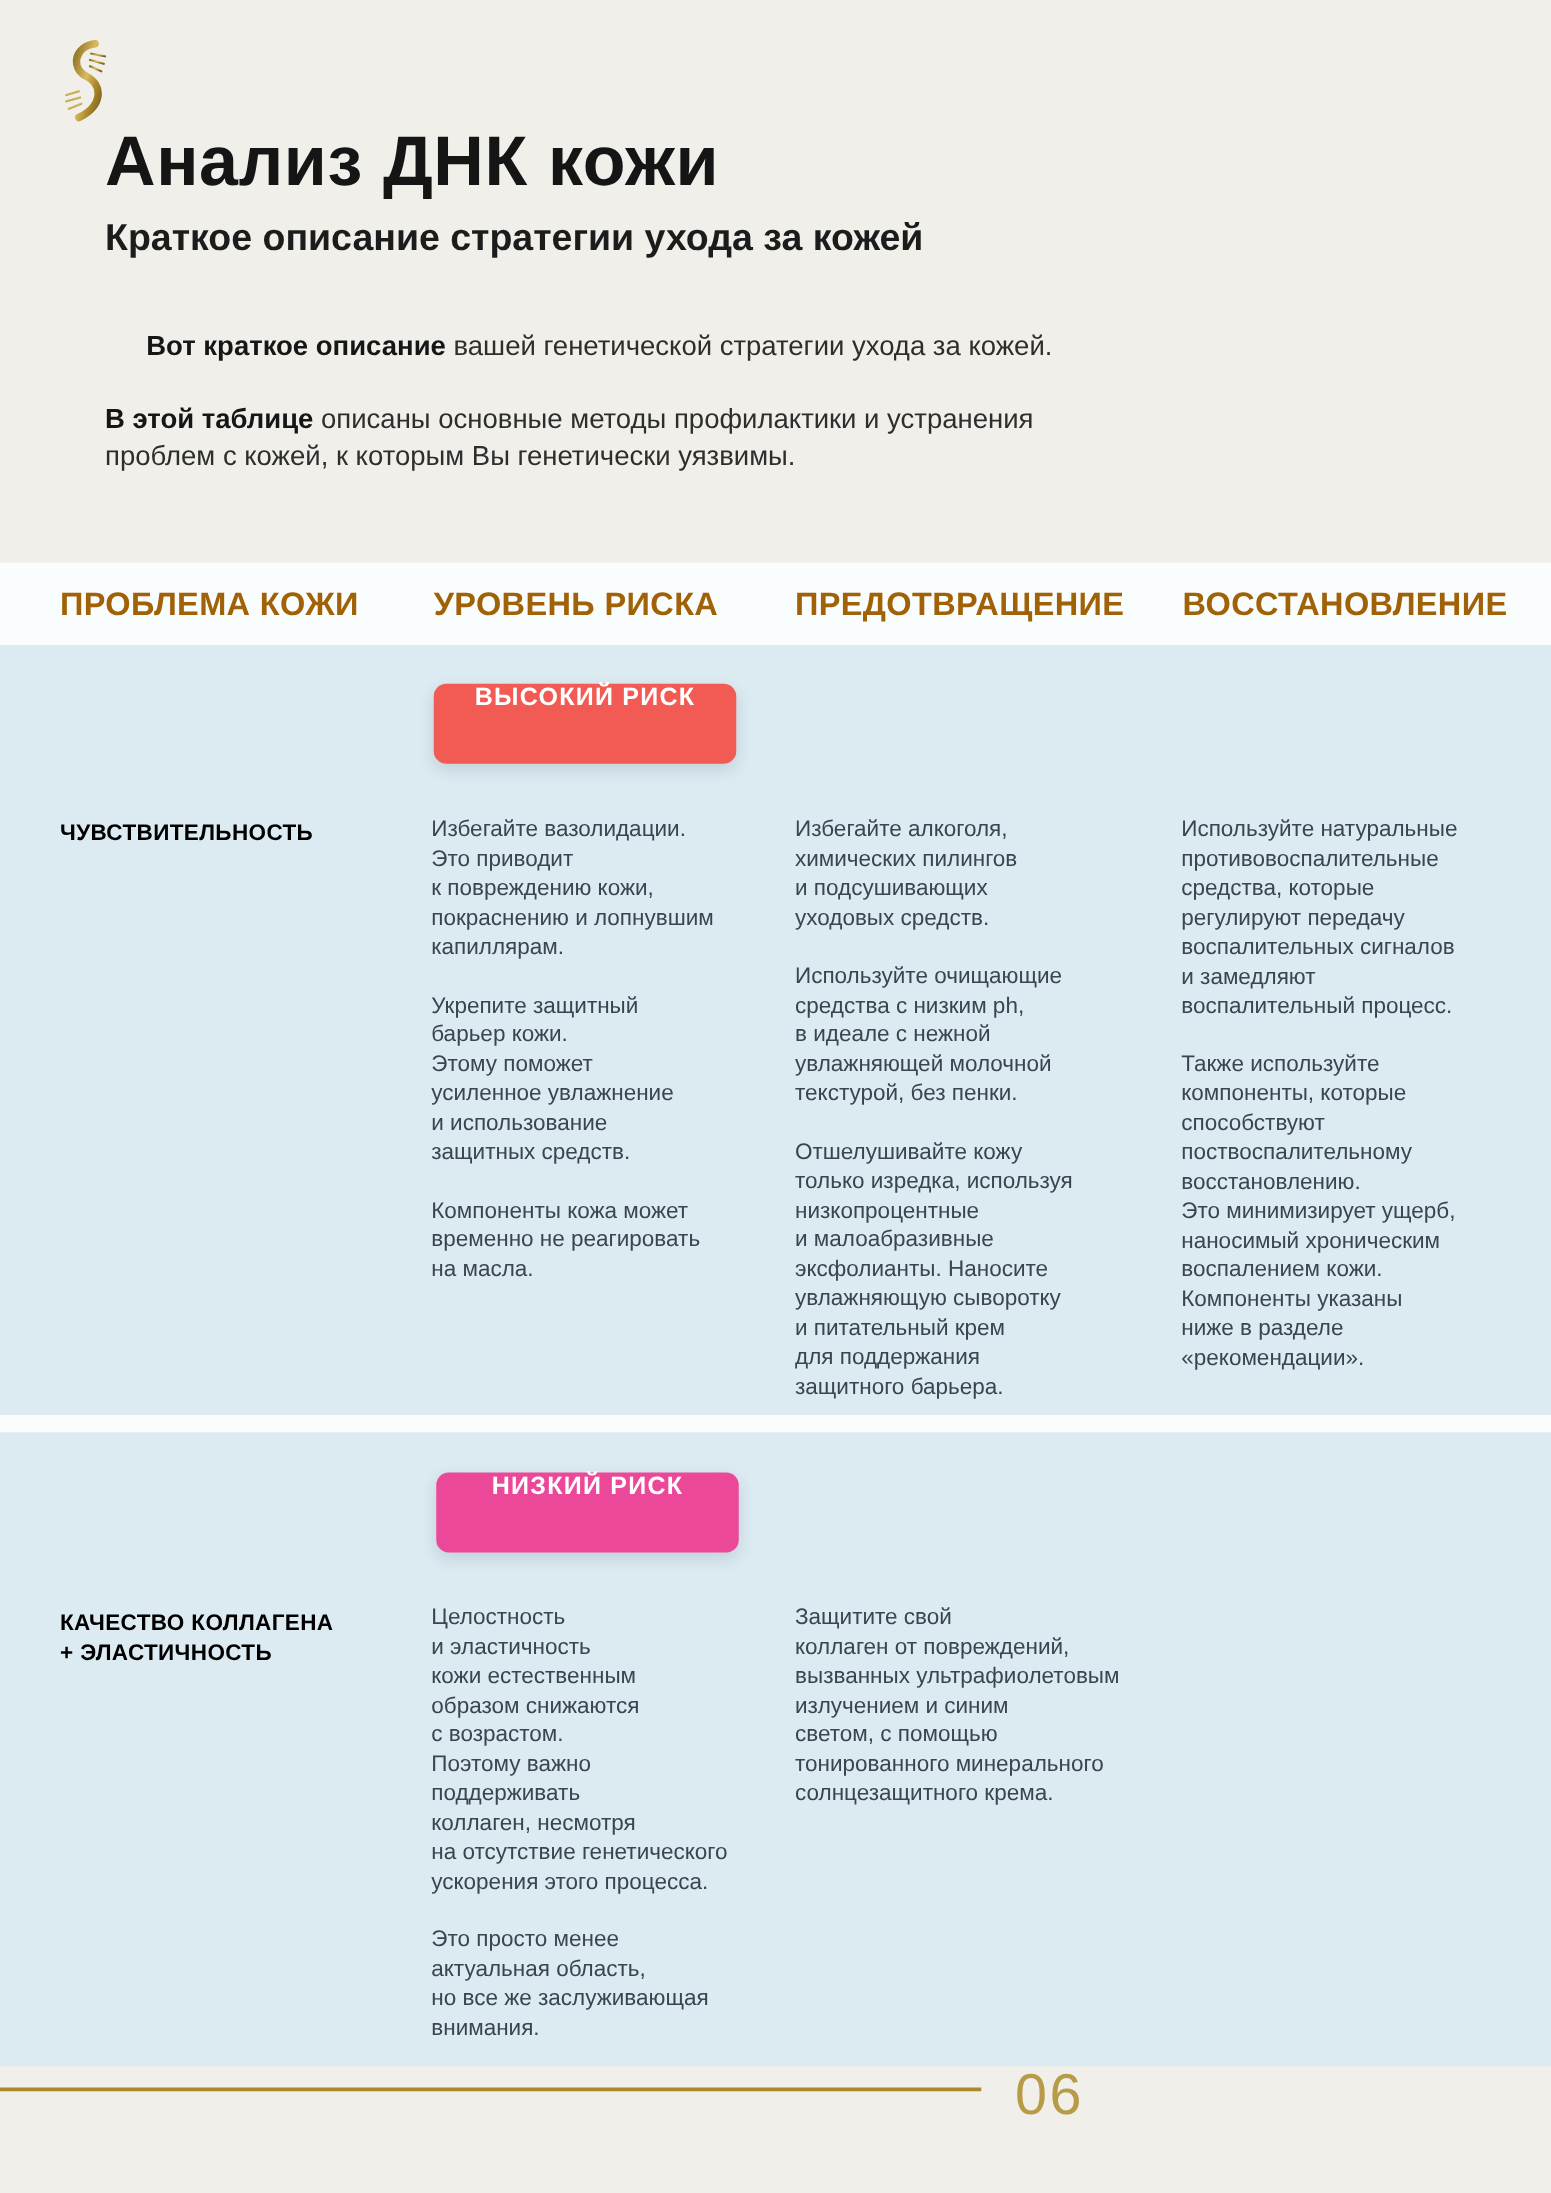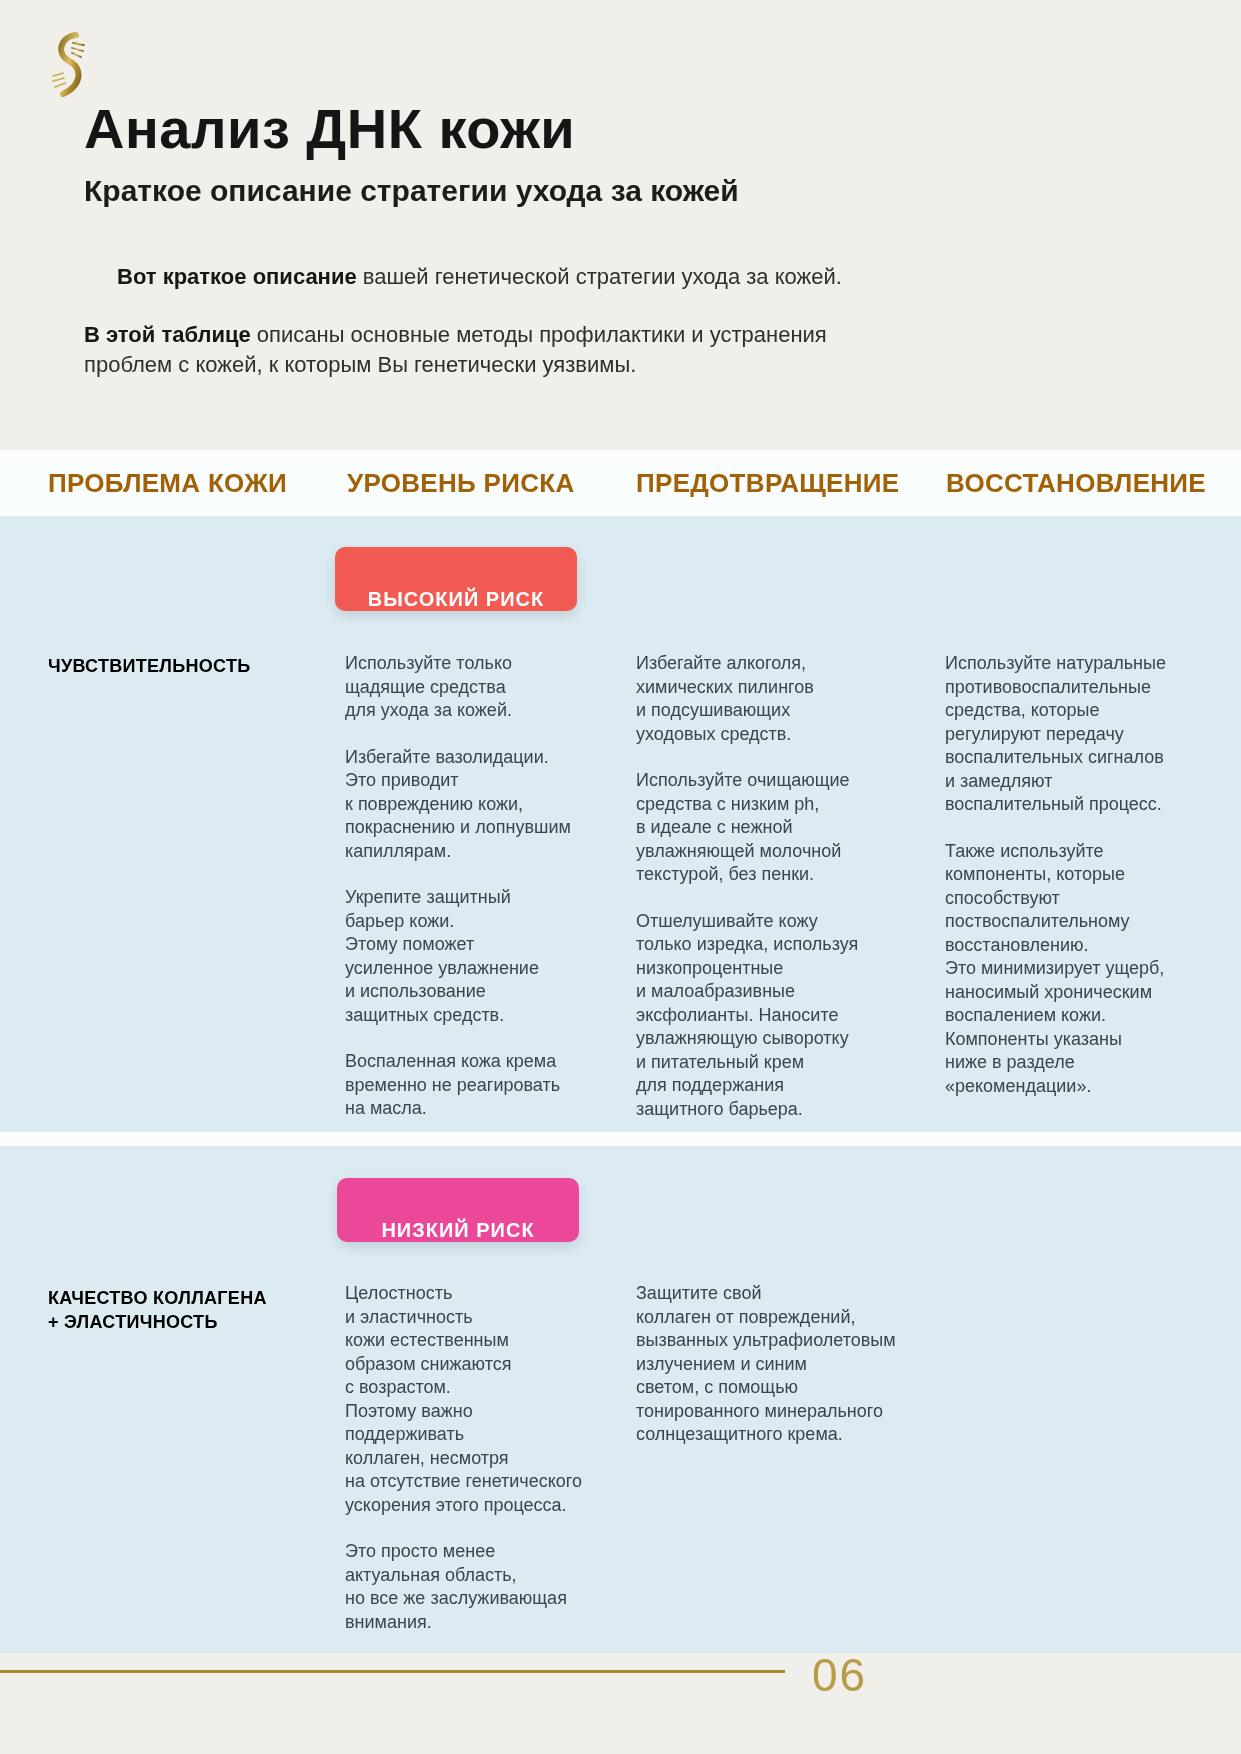--- a/index.html
+++ b/index.html
@@ -33,23 +33,23 @@
     font-size:26px; font-weight:700; color:#a16207; letter-spacing:.3px; white-space:nowrap;
   }
   .th-1 { left:48px; }  .th-2 { left:347px; } .th-3 { left:636px; } .th-4 { left:946px; }
   
   .section { position:absolute; left:0; width:1241px; background:#dceaf1; }
   .section-1 { top:516px; height:616px; }
   .gap-strip { position:absolute; left:0; top:1132px; width:1241px; height:14px; background:#fbfdfd; }
   .section-2 { top:1146px; height:507px; }
   .badge {
     position:absolute; width:242px; height:64px; border-radius:10px;
-    display:flex; align-items:flex-end; justify-content:center;
+    display:flex; align-items:flex-start; justify-content:center;
     color:#ffffff; font-size:20px; font-weight:700; letter-spacing:1px;
-    box-shadow:0 5px 12px rgba(40,70,90,.14); white-space:nowrap;
+    box-shadow:0 5px 12px rgba(40,70,90,.14); white-space:nowrap;margin-left:12px;
   }
   .badge-1 { left:335px; top:31px; }
   .badge-2 { left:337px; top:32px; }
   .cell { position:absolute; white-space:pre-line; }
   .problem {
     font-size:18px; font-weight:700; color:#000000; letter-spacing:.3px;
     line-height:1.35; width:290px;
   }
   .problem-1 { left:48px; top:138px; }
   .problem-2 { left:48px; top:140px; }
@@ -102,32 +102,30 @@
     <div class="th th-3">ПРЕДОТВРАЩЕНИЕ</div>
     <div class="th th-2">УРОВЕНЬ РИСКА</div>
     <div class="th th-4">ВОССТАНОВЛЕНИЕ</div>
   </div>
 
   <div class="section section-1">
     <div class="badge badge-1" style="background-color: rgb(241, 91, 84);">
       <span>ВЫСОКИЙ РИСК</span>
     </div>
     <div class="cell problem problem-1">ЧУВСТВИТЕЛЬНОСТЬ</div>
-    <div class="cell paras col-risk"><p>Используйте только
-щадящие средства
-для ухода за кожей.</p><p>Избегайте вазолидации.
+    <div class="cell paras col-risk"><p>Избегайте вазолидации.
 Это приводит
 к повреждению кожи,
 покраснению и лопнувшим
 капиллярам.</p><p>Укрепите защитный
 барьер кожи.
 Этому поможет
 усиленное увлажнение
 и использование
-защитных средств.</p><p>Воспаленная кожа крема
+защитных средств.</p><p>Компоненты кожа может
 временно не реагировать
 на масла.</p></div>
     <div class="cell paras col-prevention"><p>Избегайте алкоголя,
 химических пилингов
 и подсушивающих
 уходовых средств.</p><p>Используйте очищающие
 средства с низким ph,
 в идеале с нежной
 увлажняющей молочной
 текстурой, без пенки.</p><p>Отшелушивайте кожу

